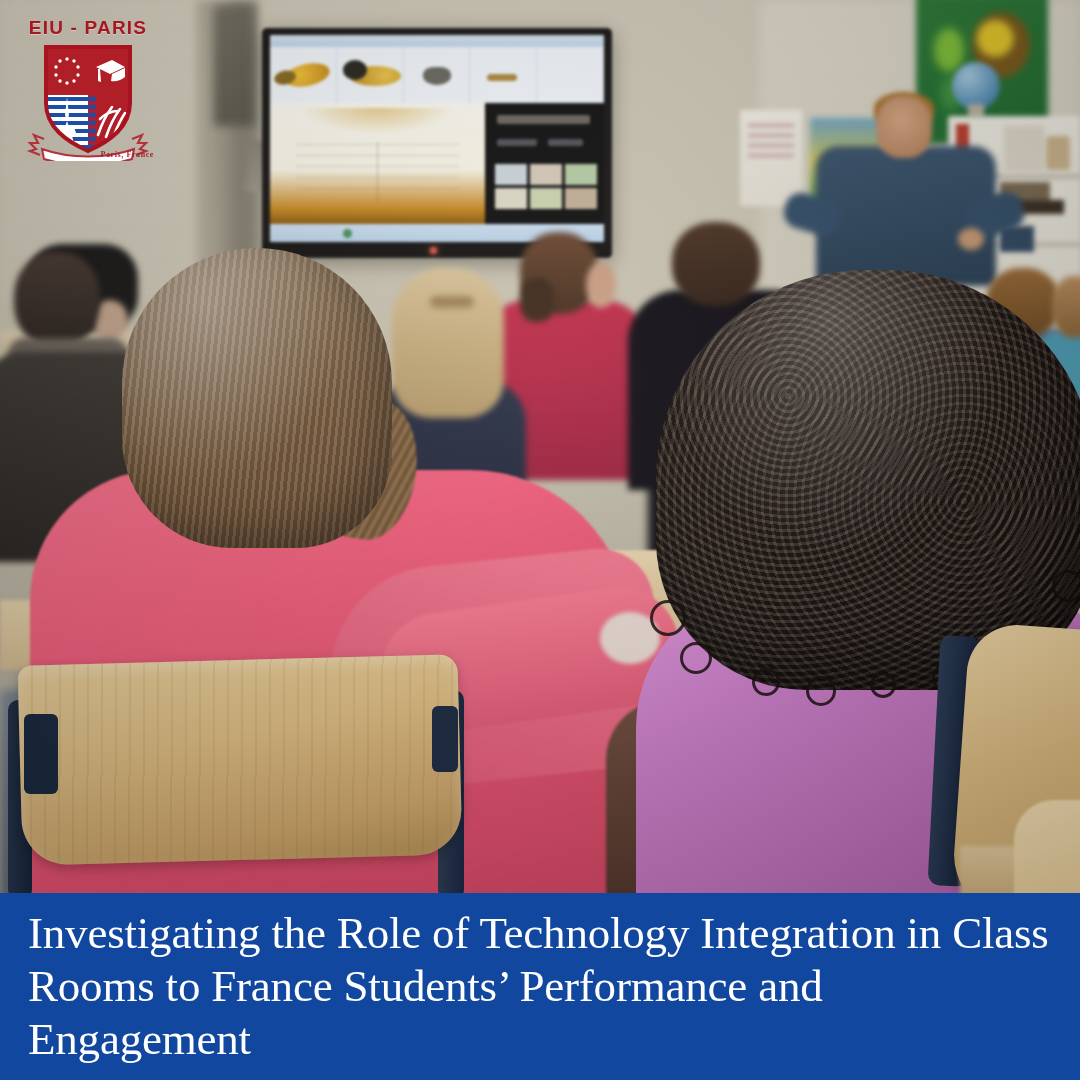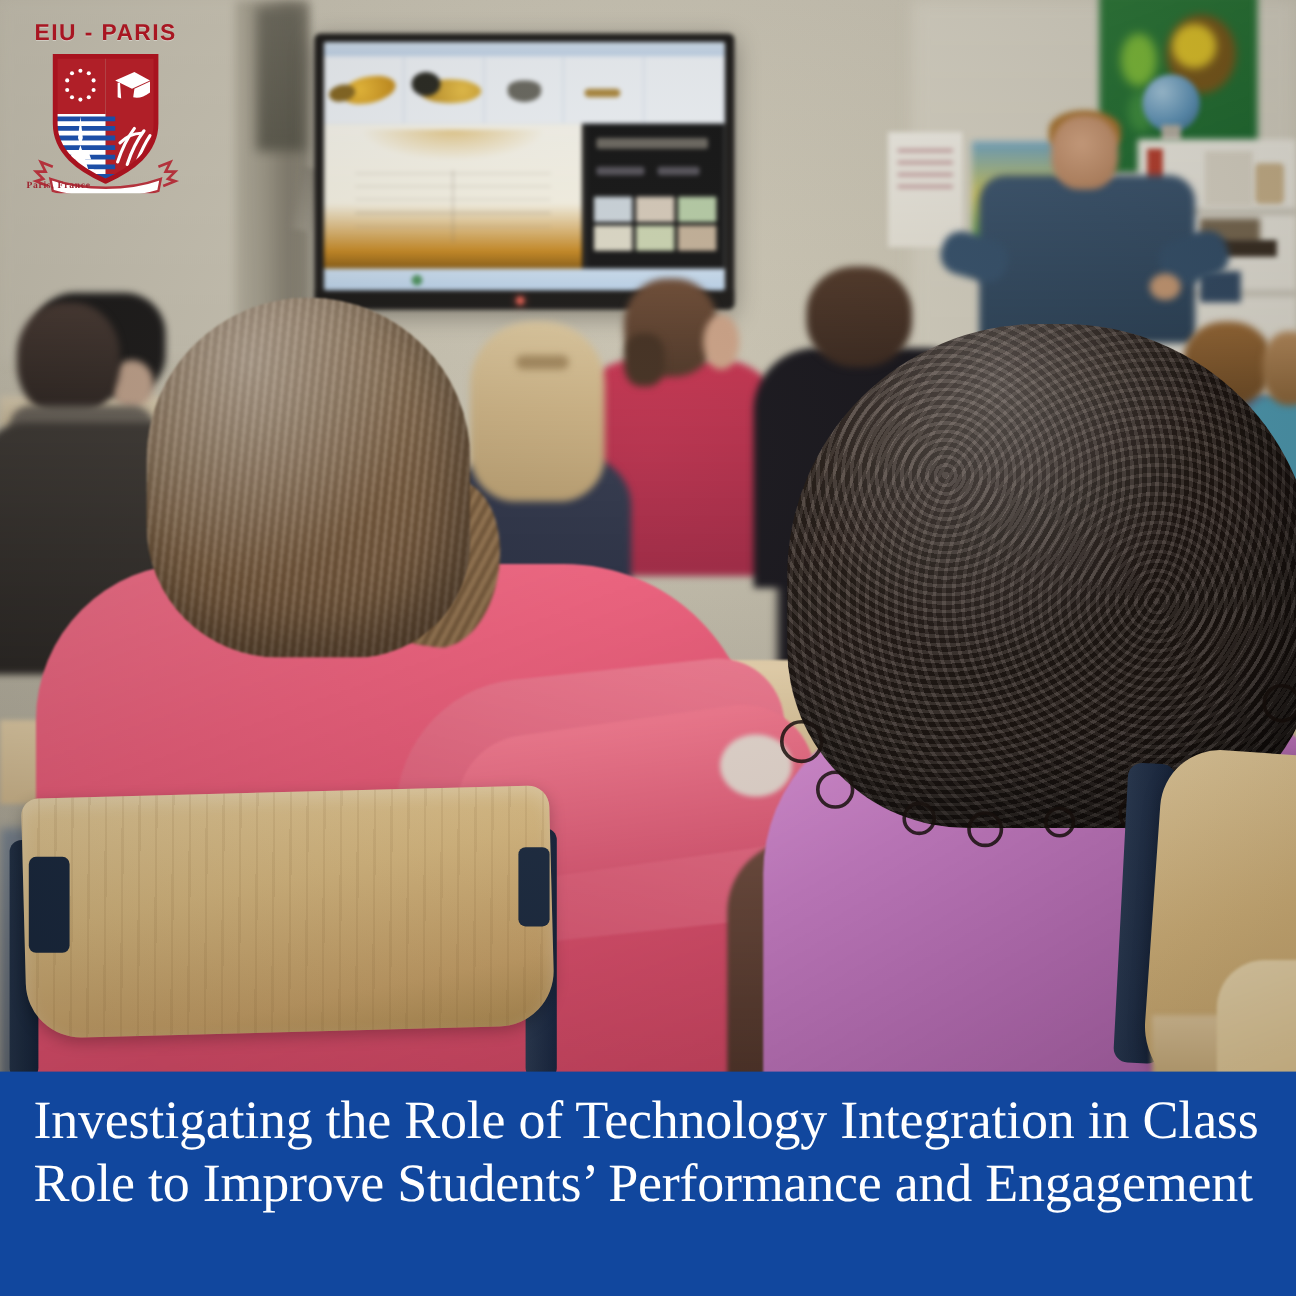--- a/index.html
+++ b/index.html
@@ -294,21 +294,21 @@
     pointer-events:none;}
 
   
   .logo{position:absolute;left:22px;top:18px;width:132px;height:158px;}
   .logo-word{
     text-align:center;font-weight:bold;font-size:19px;letter-spacing:1.2px;
     color:#a81622;line-height:1;
     text-shadow:0 1px 0 rgba(255,255,255,.35);
   }
   .shield-wrap{position:relative;width:100%;height:120px;margin-top:4px;}
-  .ribbon-txt{position:absolute;left:0;right:0;bottom:2px;text-align:left;
+  .ribbon-txt{position:absolute;left:0;right:0;bottom:2px;text-align:right;
     font-family:"Liberation Serif",serif;font-size:8px;font-weight:bold;
     color:#9d2430;letter-spacing:.6px;}
 
   
   .addr{
     position:absolute;left:0;top:513px;width:447px;height:90px;
     background:#9e0a10;
     padding:10px 0 0 16px;box-sizing:border-box;
     color:#fff;
   }
@@ -554,16 +554,16 @@
           <path d="M110 98 L120 94 L116 102 L124 102 L118 108 L124 110 L114 114"></path>
         </g>
         <path d="M20 108 C48 118 84 118 112 108 L110 118 C84 126 48 126 22 118 Z" fill="#ffffff" stroke="#b3323c" stroke-width="2"></path>
       </svg>
       <div class="ribbon-txt">Paris, France</div>
     </div>
   </div>
 
 
   <div class="titlebar">
-    <div class="title-text">Investigating the Role of Technology Integration in Class Role to Improve Students’ Performance and Engagement</div>
+    <div class="title-text">Investigating the Role of Technology Integration in Class Rooms to France Students’ Performance and Engagement</div>
   </div>
 
 </div>
 
 </body></html>

